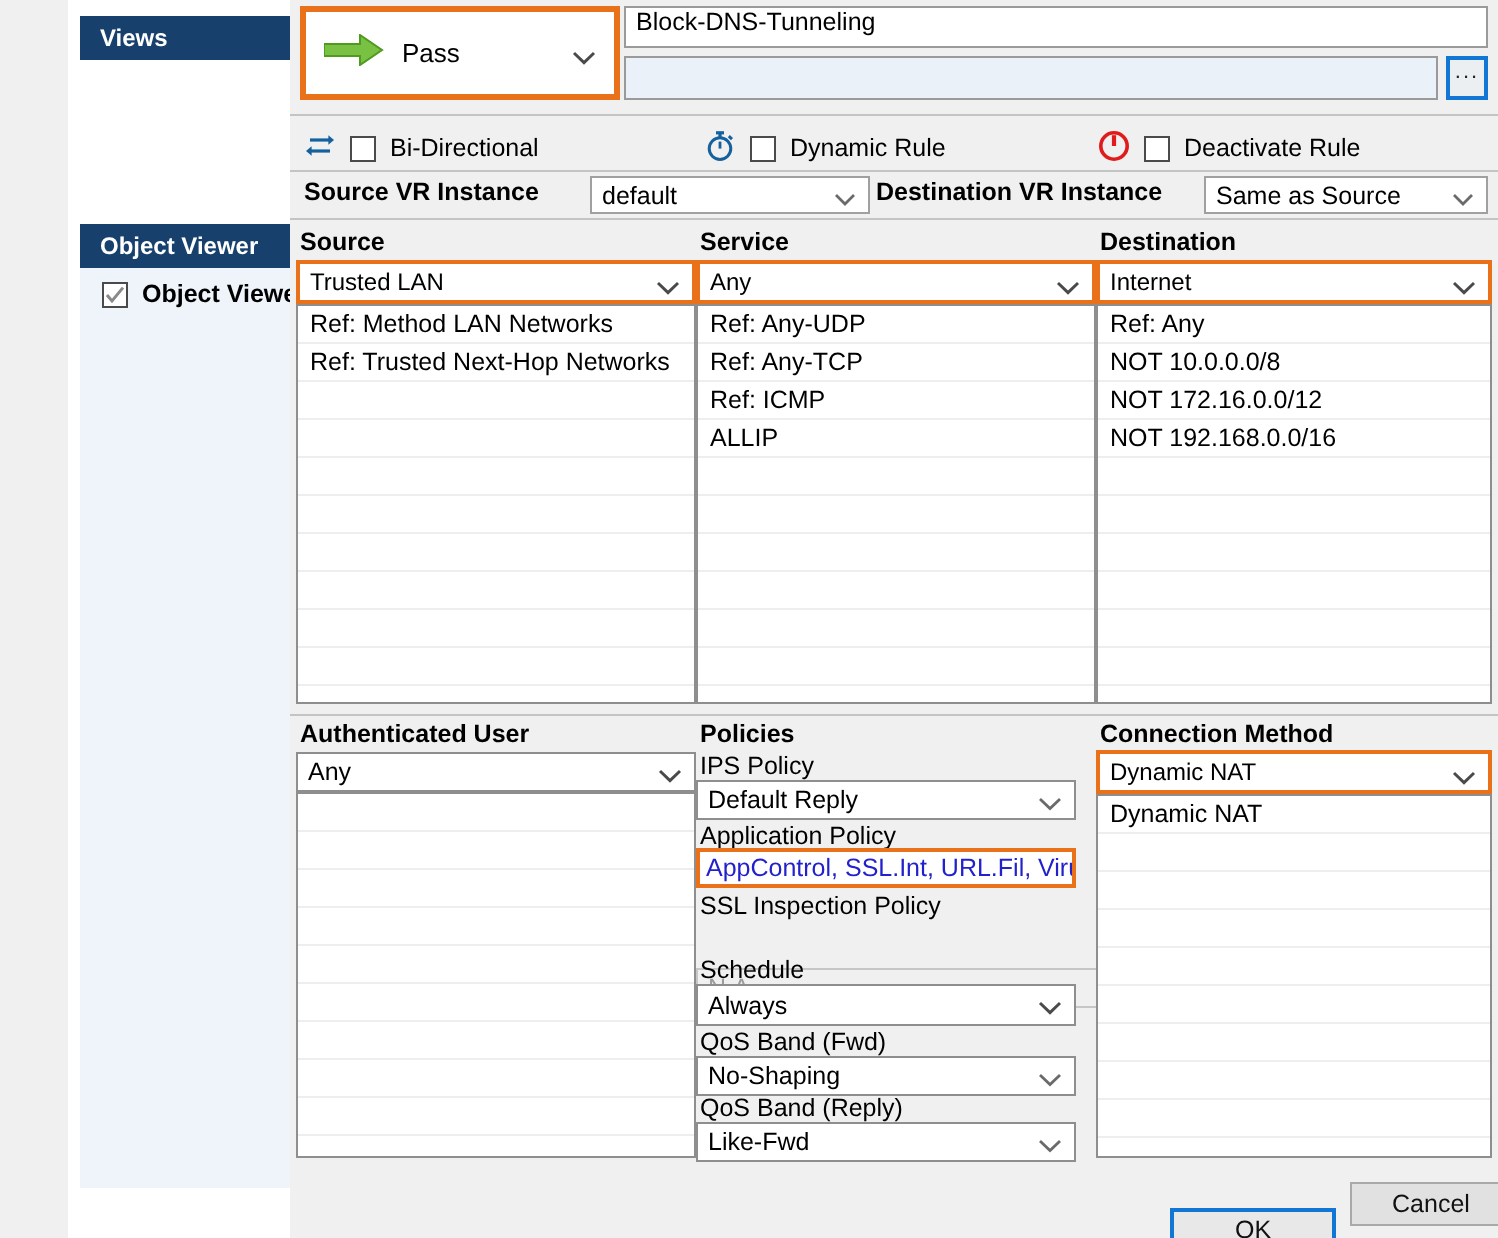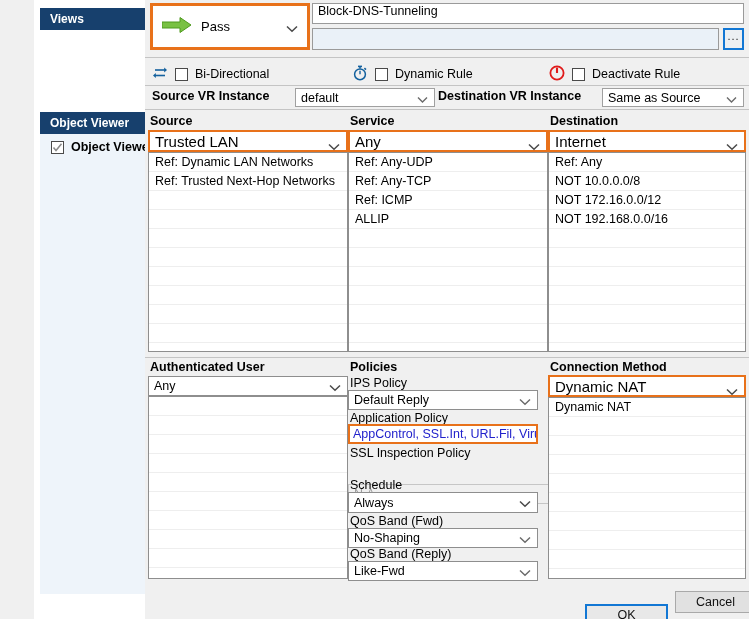--- a/index.html
+++ b/index.html
@@ -89,21 +89,21 @@
     position: absolute; background: #ffffff; border: 1px solid #a0a0a0;
     display: flex; align-items: center; padding-left: 5px; font-size: 12.5px; height: 19px;
   }
   .dd .chev { position: absolute; right: 6px; top: 4px; }
 
   
   .col-title { position: absolute; font-weight: bold; font-size: 12.5px; }
   .combo-hl {
     position: absolute; height: 22px; background: #ffffff;
     border: 2px solid #e8711a; display: flex; align-items: center;
-    padding-left: 5px; font-size: 15px;
+    padding-left: 5px; font-size: 12px;
   }
   .combo-hl .chev { position: absolute; right: 6px; top: 5px; }
   .combo-plain {
     position: absolute; height: 20px; background: #ffffff; border: 1px solid #8e8e8e;
     display: flex; align-items: center; padding-left: 5px; font-size: 12.5px;
   }
   .combo-plain .chev { position: absolute; right: 6px; top: 4px; }
 
   .listbox {
     position: absolute; background: #ffffff; border: 1px solid #8e8e8e;
@@ -264,21 +264,21 @@
     <div class="col-title" style="left:5px; top:114px;">Source</div>
     <div class="combo-hl" style="left:3px; top:130px; width:200px;">
       <span>Trusted  LAN</span>
       <span class="chev">
         <svg width="12" height="8" viewBox="0 0 12 8">
             <path d="M1 1.5 L6 6.3 L11 1.5" stroke="#4a4a4a" stroke-width="1.5" fill="none"></path>
           </svg>
       </span>
     </div>
     <div class="listbox" style="left:3px; top:152px; width:200px; height:200px;">
-      <div class="lrow">Ref: Dynamic LAN Networks</div>
+      <div class="lrow">Ref: Method LAN Networks</div>
       <div class="lrow">Ref: Trusted Next-Hop Networks</div>
       <div class="lrow"></div>
       <div class="lrow"></div>
       <div class="lrow"></div>
       <div class="lrow"></div>
       <div class="lrow"></div>
       <div class="lrow"></div>
       <div class="lrow"></div>
       <div class="lrow"></div>
     </div>

